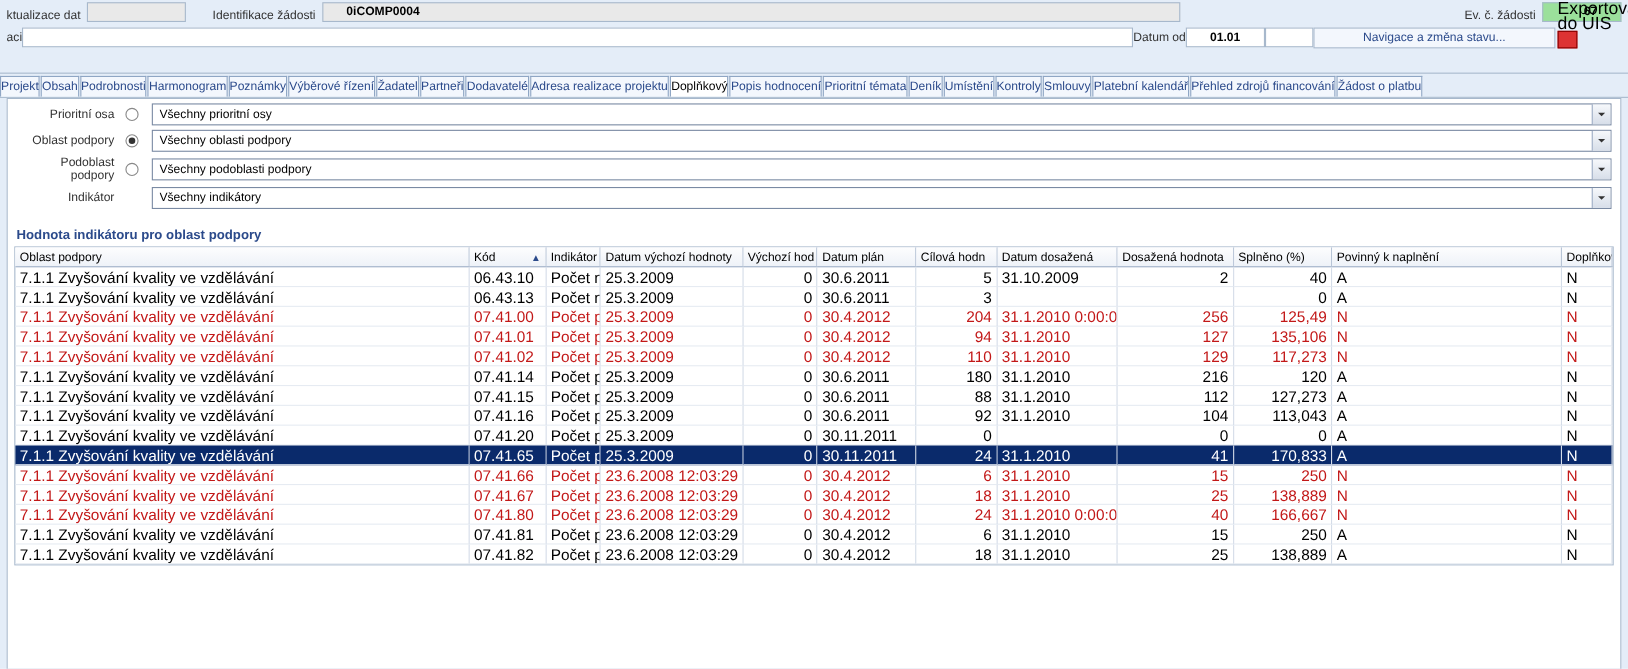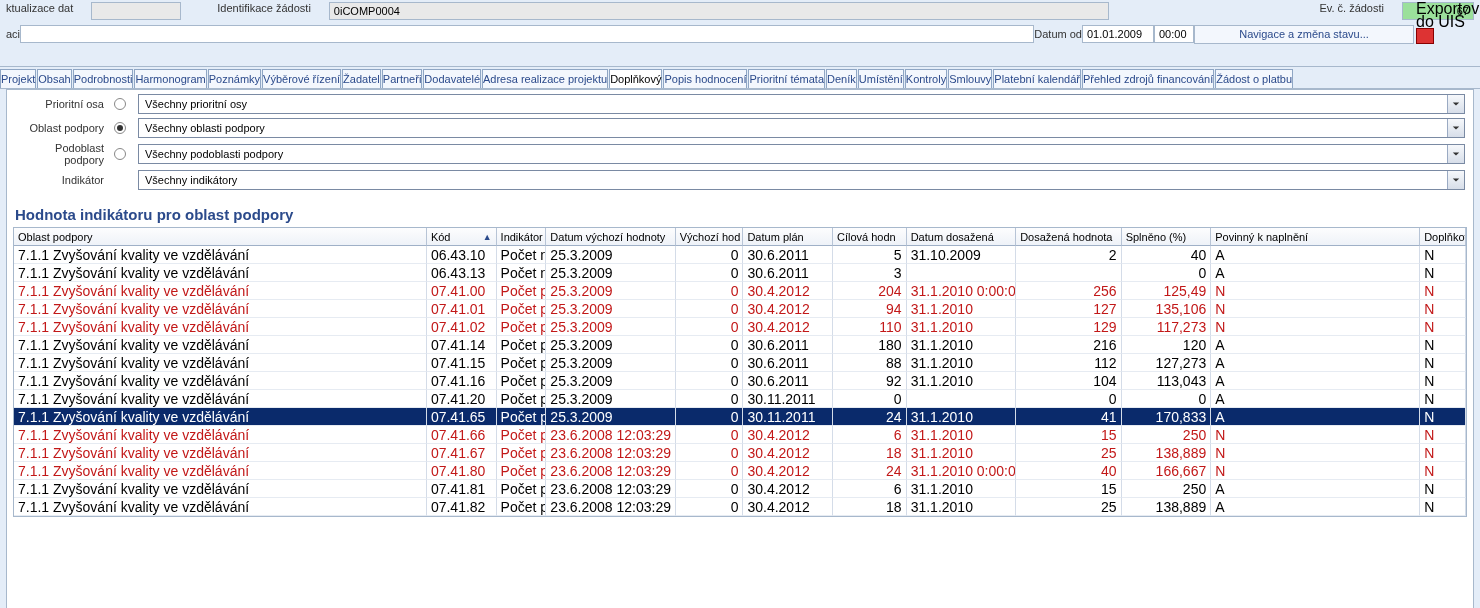--- a/index.html
+++ b/index.html
@@ -7,33 +7,34 @@
   font-family: Tahoma, Arial, sans-serif;
   font-size: 11px;
   background: #e4edf8;
   color: #000;
   overflow: hidden;
   width: 1480px;
   height: 608px;
 }
 .topbar {
   display: flex;
-  align-items: flex-start;
-  gap: 18px;
+  align-items: flex-end;
+  gap: 6px;
   padding: 2px 6px;
   height: 22px;
   background: #e4edf8;
 }
 .label { color: #333; white-space: nowrap; }
 .ro-input {
   background: #fff;
   border: 1px solid #a7b8cc;
   height: 18px;
-  padding: 1px 4px;
+  padding: 1px 21px;
   font-size: 11px;
+  font-weight: bold;
 }
 .ro-input.grey { background: #e9e9e9; }
 .ro-input.green { background: #9be09b; text-align: right; }
 .flex-grow { flex: 1; }
 .row2 {
   display: flex;
   align-items: center;
   gap: 0;
   padding: 2px 6px;
   height: 24px;
@@ -138,21 +139,21 @@
 }
 .combo-btn svg { width:8px; height:8px; }
 .mini-input {
   height: 18px;
   border: 1px solid #a7b8cc;
   background: #e9e9e9;
   width: 120px;
 }
 .section-title {
   color: #2b4a8b;
-  font-size: 15px;
+  font-size: 12px;
   font-weight: bold;
   padding: 8px 8px 4px 8px;
 }
 .grid {
   margin: 0 6px;
   border: 1px solid #a7b8cc;
 }
 .grid-header {
   display: flex;
   background: #f3f6fb;

